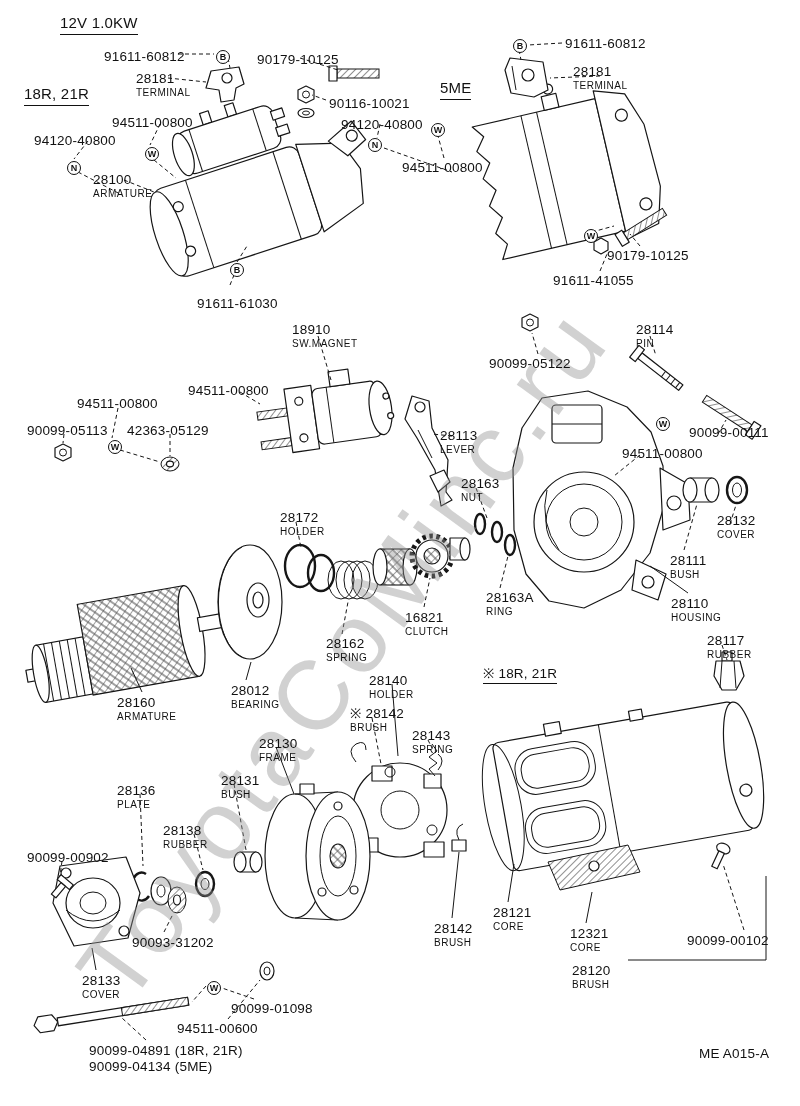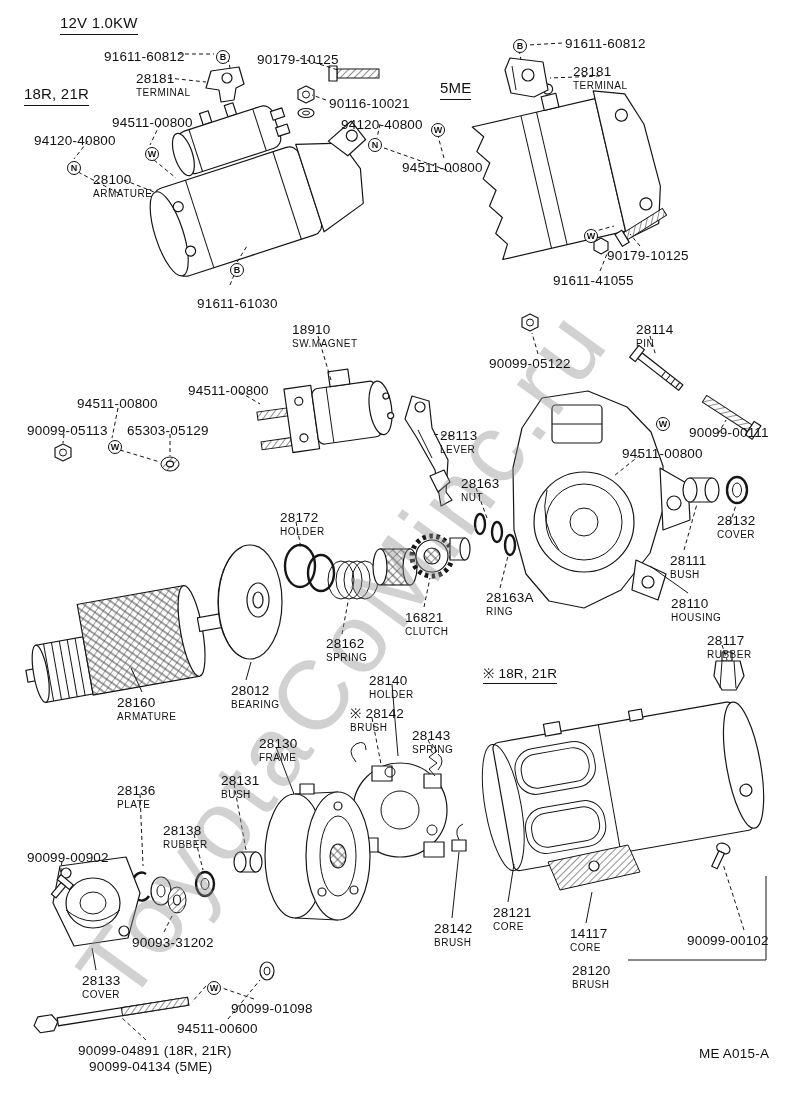--- a/index.html
+++ b/index.html
@@ -459,21 +459,21 @@
 <div class="lbl" style="left:188px;top:383px">
       <span class="num">94511-00800</span>
     </div>
 <div class="lbl" style="left:77px;top:396px">
       <span class="num">94511-00800</span>
     </div>
 <div class="lbl" style="left:27px;top:423px">
       <span class="num">90099-05113</span>
     </div>
 <div class="lbl" style="left:127px;top:423px">
-      <span class="num">65303-05129</span>
+      <span class="num">42363-05129</span>
     </div>
 <div class="lbl" style="left:440px;top:428px">
       <span class="num">28113</span>
       <span class="sub">LEVER</span>
     </div>
 <div class="lbl" style="left:689px;top:425px">
       <span class="num">90099-00111</span>
     </div>
 <div class="lbl" style="left:622px;top:446px">
       <span class="num">94511-00800</span>
@@ -562,36 +562,36 @@
 <div class="lbl" style="left:82px;top:973px">
       <span class="num">28133</span>
       <span class="sub">COVER</span>
     </div>
 <div class="lbl" style="left:231px;top:1001px">
       <span class="num">90099-01098</span>
     </div>
 <div class="lbl" style="left:177px;top:1021px">
       <span class="num">94511-00600</span>
     </div>
-<div class="lbl" style="left:78px;top:1043px">
+<div class="lbl" style="left:89px;top:1043px">
       <span class="num">90099-04891 (18R, 21R)</span>
     </div>
 <div class="lbl" style="left:89px;top:1059px">
       <span class="num">90099-04134 (5ME)</span>
     </div>
 <div class="lbl" style="left:434px;top:921px">
       <span class="num">28142</span>
       <span class="sub">BRUSH</span>
     </div>
 <div class="lbl" style="left:493px;top:905px">
       <span class="num">28121</span>
       <span class="sub">CORE</span>
     </div>
 <div class="lbl" style="left:570px;top:926px">
-      <span class="num">14117</span>
+      <span class="num">12321</span>
       <span class="sub">CORE</span>
     </div>
 <div class="lbl" style="left:572px;top:963px">
       <span class="num">28120</span>
       <span class="sub">BRUSH</span>
     </div>
 <div class="lbl" style="left:687px;top:933px">
       <span class="num">90099-00102</span>
     </div>
 

